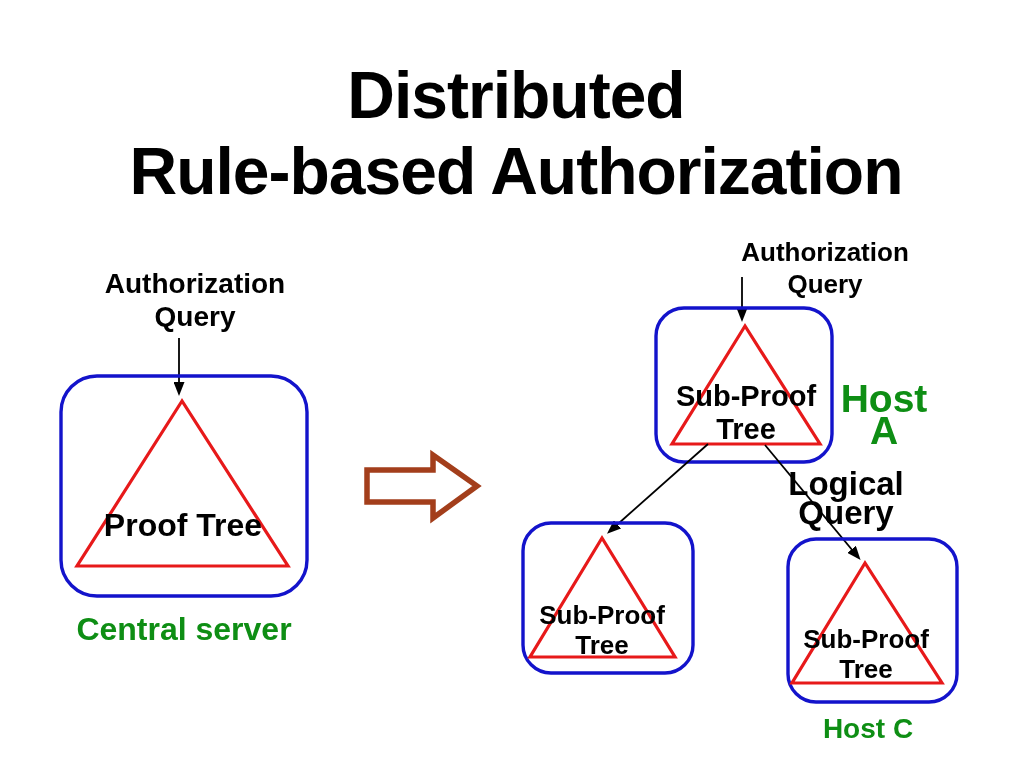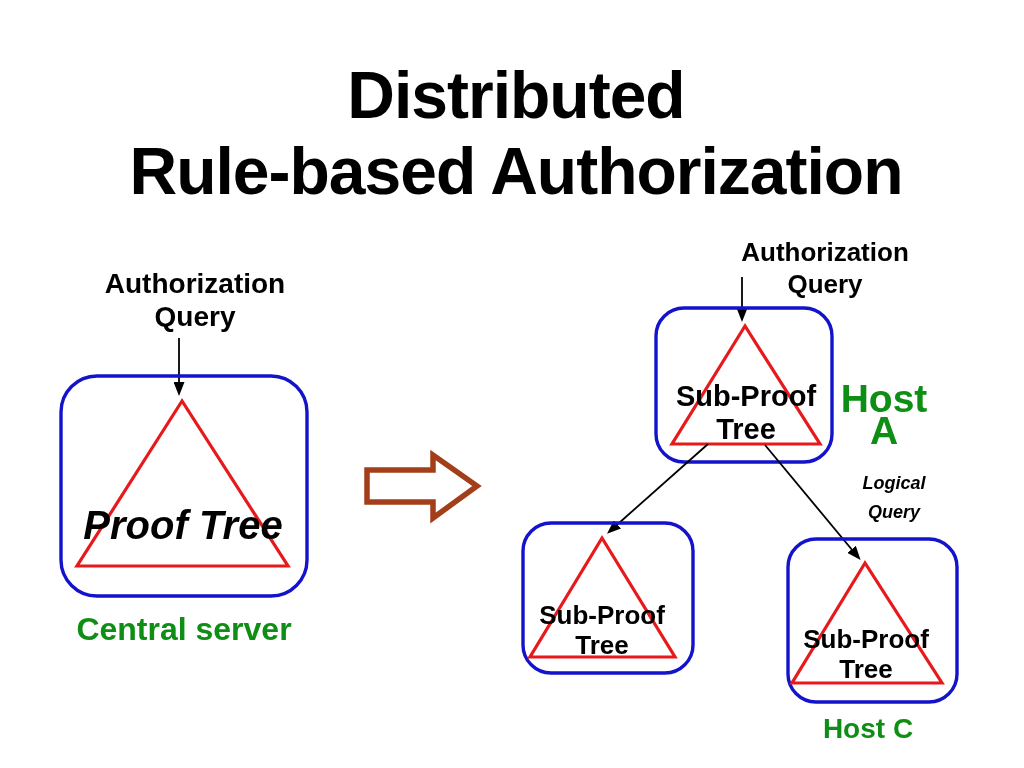--- a/index.html
+++ b/index.html
@@ -7,26 +7,26 @@
     position:relative;width:1024px;height:768px;background:#ffffff;
     overflow:hidden;font-family:"Liberation Sans",sans-serif;padding-left:40px;
   }
   .layer{position:absolute;left:0;top:0;width:1024px;height:768px;}
   .txt{
     position:absolute;font-weight:bold;text-align:center;
     white-space:pre-line;color:var(--text,#000);
   }
   .title{left:4px;top:57px;width:1024px;font-size:66px;line-height:76px;letter-spacing:-1px;}
   .query-left{left:45px;top:267px;width:300px;font-size:28px;line-height:33px;}
-  .proof-tree{left:58px;top:507px;width:250px;font-size:40px;line-height:36px;font-style:italic;}
+  .proof-tree{left:58px;top:507px;width:250px;font-size:32px;line-height:36px;}
   .central-server{left:34px;top:611px;width:300px;font-size:32px;line-height:36px;}
   .query-right{left:705px;top:236px;width:240px;font-size:26px;line-height:32px;}
   .node-a{left:646px;top:380px;width:200px;font-size:29px;line-height:33px;}
   .name-a{left:824px;top:383px;width:120px;font-size:39px;line-height:32px;}
-  .logical{left:814px;top:469px;width:160px;font-size:18px;line-height:29px;font-style:italic;}
+  .logical{left:766px;top:469px;width:160px;font-size:33px;line-height:29px;}
   .node-b{left:502px;top:600px;width:200px;font-size:26px;line-height:30px;}
   .name-b{left:538px;top:685px;width:160px;font-size:28px;line-height:31px;}
   .node-c{left:766px;top:624px;width:200px;font-size:26px;line-height:30px;}
   .name-c{left:788px;top:713px;width:160px;font-size:28px;line-height:31px;}
   .green{color:var(--host-label,#0e8e14);}
   .box{fill:none;stroke:var(--box-border,#1313cb);stroke-width:3.4px;}
   .tri{fill:none;stroke:var(--triangle,#e7191a);stroke-width:3.2px;stroke-linejoin:miter;}
   .conn{stroke:#000;stroke-width:1.8px;fill:none;}
   .blockarrow{fill:#ffffff;stroke:var(--block-arrow,#a33e1b);stroke-width:5.5px;stroke-linejoin:miter;}
 </style>

